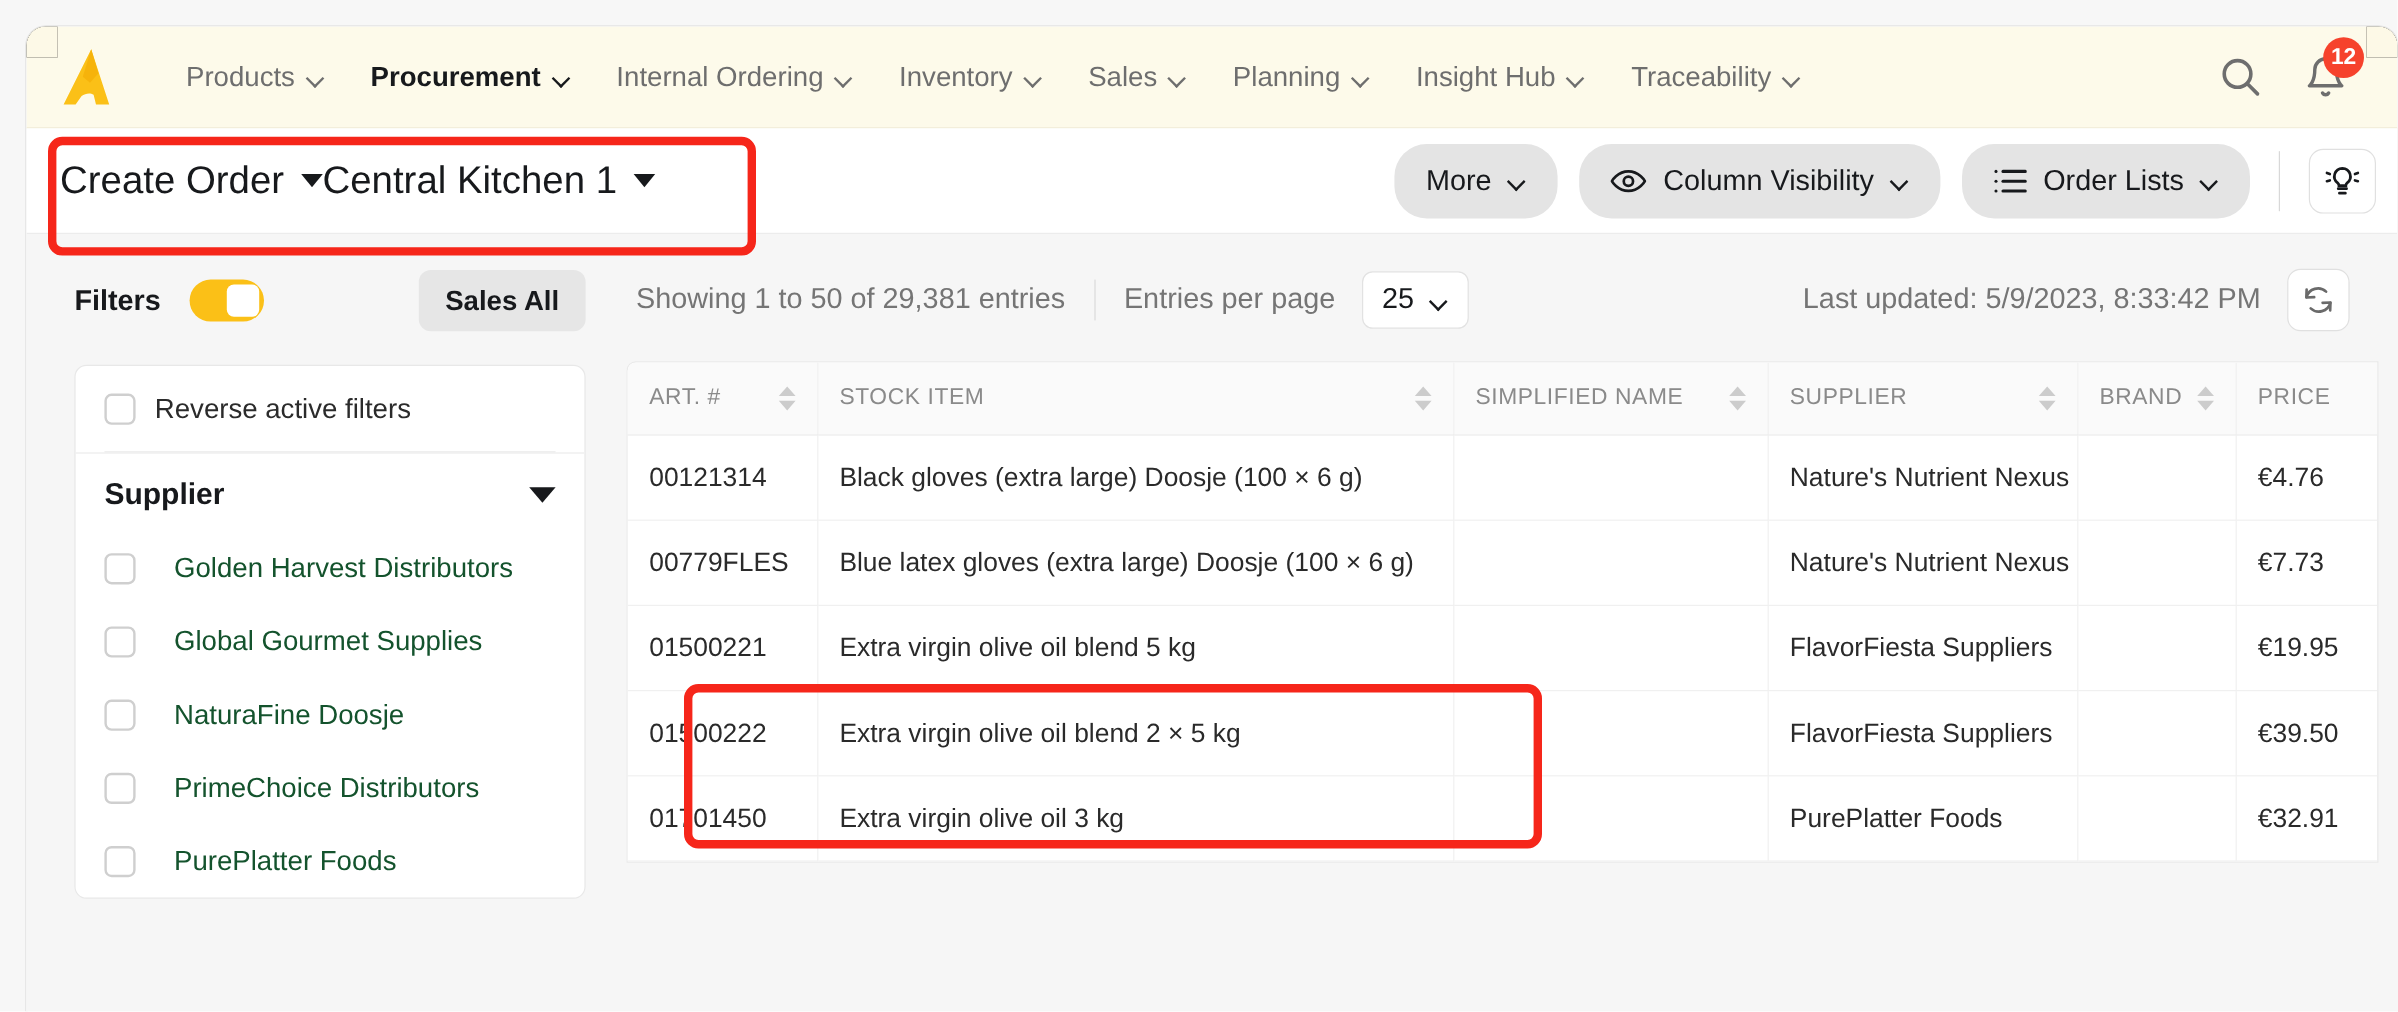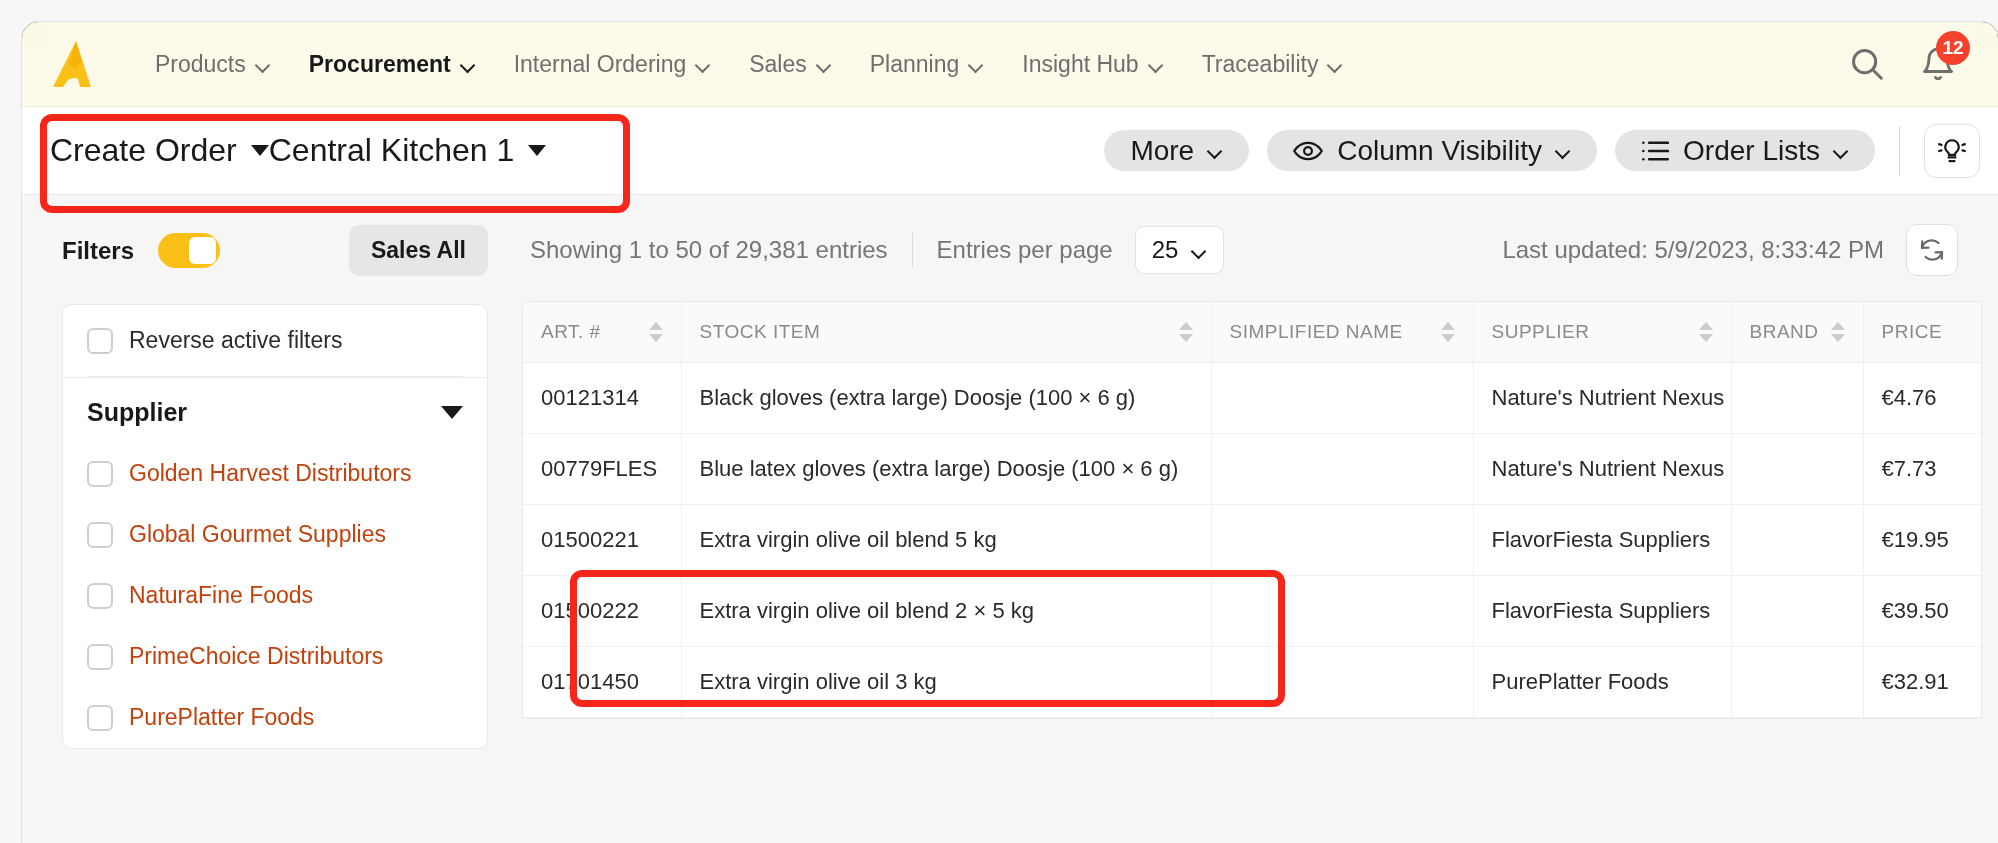--- a/index.html
+++ b/index.html
@@ -117,25 +117,25 @@
     border-top: 11px solid #17191c;
     display: inline-block;
   }
   .toolbar-right {
     margin-left: auto;
     display: flex; align-items: center; gap: 18px;
     padding-right: 18px;
   }
   .tbtn {
     display: flex; align-items: center; gap: 14px;
-    height: 41px;
+    height: 62px;
     padding: 0 26px;
     background: #e4e4e4;
     border-radius: 27px;
-    font-size: 28px;
+    font-size: 24px;
     color: #17191c;
     cursor: pointer;
     white-space: nowrap;
   }
   .tbtn .chev::before { border-width: 0 2.6px 2.6px 0; }
   .divider-v { width: 1px; height: 50px; background: #d8d8d8; margin: 0 6px; }
   .tbtn-ghost {
     display: flex; align-items: center; justify-content: center;
     width: 56px; height: 54px;
     border: 1px solid #e0e0e0;
@@ -232,24 +232,24 @@
   .section-title { font-size: 25px; font-weight: bold; color: #17191c; }
   .tri-down {
     margin-left: auto;
     width: 0; height: 0;
     border-left: 11px solid transparent;
     border-right: 11px solid transparent;
     border-top: 13px solid #17191c;
     cursor: pointer;
   }
   .opt-row {
-    display: flex; align-items: center; gap: 16px;
+    display: flex; align-items: center; gap: 32px;
     padding: 17px 24px;
     font-size: 23px;
-    color: #c2410c;
+    color: #14532d;
     cursor: pointer;
   }
 
   
   .table-panel {
     flex: 1;
     padding: 24px 0 0 0;
     position: relative;
     overflow: hidden;
   }
@@ -367,20 +367,24 @@
       </div>
       <div class="nav-item active">
         <span>Procurement</span>
         <span class="chev"></span>
       </div>
       <div class="nav-item">
         <span>Internal Ordering</span>
         <span class="chev"></span>
       </div>
       <div class="nav-item">
+        <span>Inventory</span>
+        <span class="chev"></span>
+      </div>
+      <div class="nav-item">
         <span>Sales</span>
         <span class="chev"></span>
       </div>
       <div class="nav-item">
         <span>Planning</span>
         <span class="chev"></span>
       </div>
       <div class="nav-item">
         <span>Insight Hub</span>
         <span class="chev"></span>
@@ -485,21 +489,21 @@
         <div class="opt-row">
           <span class="cbox"></span>
           <span>Golden Harvest Distributors</span>
         </div>
         <div class="opt-row">
           <span class="cbox"></span>
           <span>Global Gourmet Supplies</span>
         </div>
         <div class="opt-row">
           <span class="cbox"></span>
-          <span>NaturaFine Foods</span>
+          <span>NaturaFine Doosje</span>
         </div>
         <div class="opt-row">
           <span class="cbox"></span>
           <span>PrimeChoice Distributors</span>
         </div>
         <div class="opt-row">
           <span class="cbox"></span>
           <span>PurePlatter Foods</span>
         </div>
       </div>

